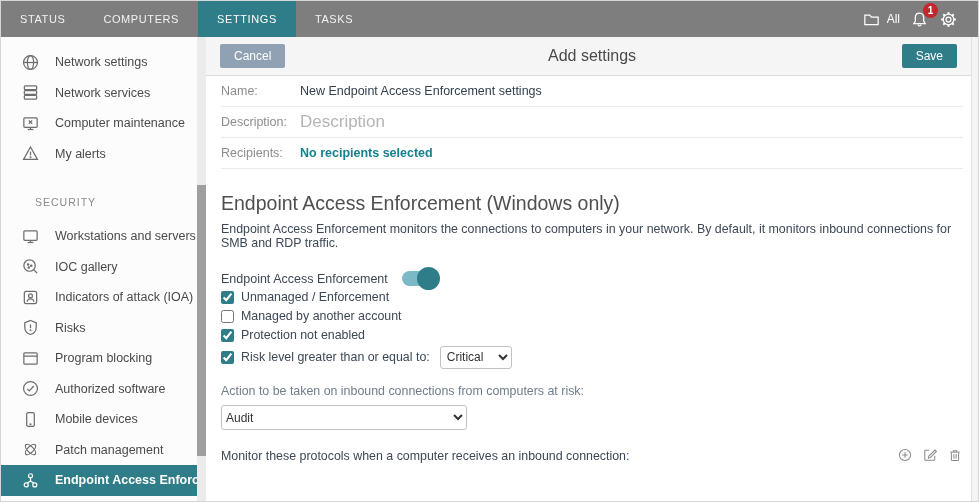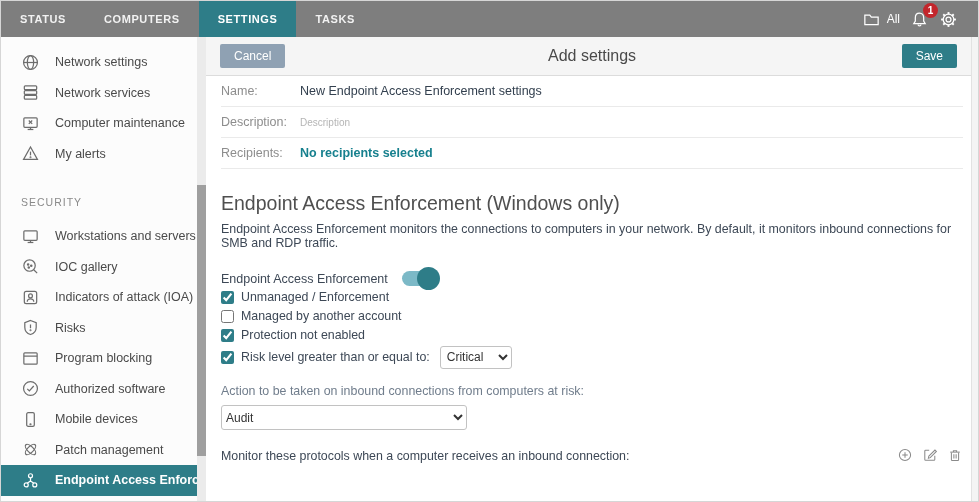--- a/index.html
+++ b/index.html
@@ -4,21 +4,21 @@
 <style>
   * { margin:0; padding:0; box-sizing:border-box; }
   html,body { background:#ffffff; }
   body { font-family:"Liberation Sans", "DejaVu Sans", sans-serif; }
   .app { position:relative; width:979px; height:502px; background:#fff; overflow:hidden;
          border:1px solid #d6d6d6; }
 
   
   .topnav { position:absolute; top:0; left:0; right:0; height:36px; background:#7e7e7e;
             display:flex; align-items:stretch; }
-  .nav-tab { color:#f2f2f2; font-size:11px; font-weight:bold; letter-spacing:.6px;
+  .nav-tab { color:#f2f2f2; font-size:11px; font-weight:normal; letter-spacing:.6px;
              padding:0 19px; display:flex; align-items:center; cursor:pointer; }
   .nav-tab.active { background:#2e7d88; color:#fff; }
   .nav-right { margin-left:auto; display:flex; align-items:center; gap:10px; padding-right:20px; }
   .nav-ic { display:flex; align-items:center; gap:6px; color:#fff; font-size:12px; cursor:pointer; }
   .nav-ic svg { display:block; }
   .bell-wrap { position:relative; }
   .badge { position:absolute; top:-7px; right:-9px; min-width:15px; height:15px; border-radius:8px;
            background:#c3262c; color:#fff; font-size:10px; font-weight:bold; display:flex;
            align-items:center; justify-content:center; padding:0 3px; }
 
@@ -28,21 +28,21 @@
   .sb-thumb { position:absolute; top:148px; left:0; width:9px; height:271px; background:#9f9f9f; }
   .sb-inner { padding-top:10px; }
   .sb-item { width:196px; height:30.5px; display:flex; align-items:center; padding-left:20px;
              gap:15px; cursor:pointer; }
   .sb-item .sb-ic { width:19px; height:19px; display:flex; align-items:center; justify-content:center; }
   .sb-item svg { stroke:#6d6d6d; fill:none; stroke-width:1.3; }
   .sb-lbl { font-size:12.5px; color:#4a4a4a; white-space:nowrap; }
   .sb-item.selected { background:#2e7d88; }
   .sb-item.selected svg { stroke:#fff; }
   .sb-item.selected .sb-lbl { color:#fff; font-weight:bold; }
-  .sb-section { padding-left:20px; margin-top:22px; height:22px; font-size:10.5px; color:#8a8a8a;
+  .sb-section { padding-left:34px; margin-top:22px; height:22px; font-size:10.5px; color:#8a8a8a;
                 letter-spacing:1px; display:flex; align-items:center; }
   .sb-sec-items { margin-top:8px; }
 
   
   .main { position:absolute; top:36px; left:205px; right:0; bottom:0; background:#fff; }
   .main-gutter { position:absolute; top:0; right:0; bottom:0; width:7px; background:#f4f4f4;
                  border-left:1px solid #e2e2e2; }
   .hdr { height:39px; background:#f5f5f5; border-bottom:1px solid #dcdcdc; display:flex;
          align-items:center; padding:0 21px 0 14px; position:relative; }
   .btn { border:none; border-radius:2px; color:#fff; font-weight:normal; font-size:12px;
@@ -50,21 +50,21 @@
   .btn-cancel { background:#8fa1b3; }
   .btn-save { background:#2e7d88; margin-left:auto; }
   .hdr-title { position:absolute; left:0; right:0; text-align:center; font-size:16px; color:#4a4a4a;
                pointer-events:none; }
 
   .content { padding:0 15px 0 15px; }
   .form-row { display:flex; align-items:center; height:31px; border-bottom:1px solid #eaeaea;
               font-size:12.5px; }
   .form-lbl { color:#8d8d8d; min-width:73px; }
   .form-val { color:#33404f; margin-left:6px; }
-  .desc-input { border:none; outline:none; font-size:10px; font-family:inherit; color:#33404f;
+  .desc-input { border:none; outline:none; font-size:17px; font-family:inherit; color:#33404f;
                 margin-left:6px; width:420px; background:transparent; }
   .desc-input::placeholder { color:#b5b5b5; }
   .recip-link { color:#17808e; font-weight:bold; margin-left:6px; cursor:pointer; }
 
   .h1 { margin-top:23px; font-size:19.5px; font-weight:400; color:#4f4f4f; }
   .intro { margin-top:7px; font-size:12.4px; color:#3d4856; }
 
   .toggle-row { margin-top:21px; display:flex; align-items:center; gap:14px; }
   .toggle-lbl { font-size:12.5px; color:#3d4856; }
   .toggle { position:relative; width:36px; height:15px; border-radius:8px; background:#7cb9c7;

